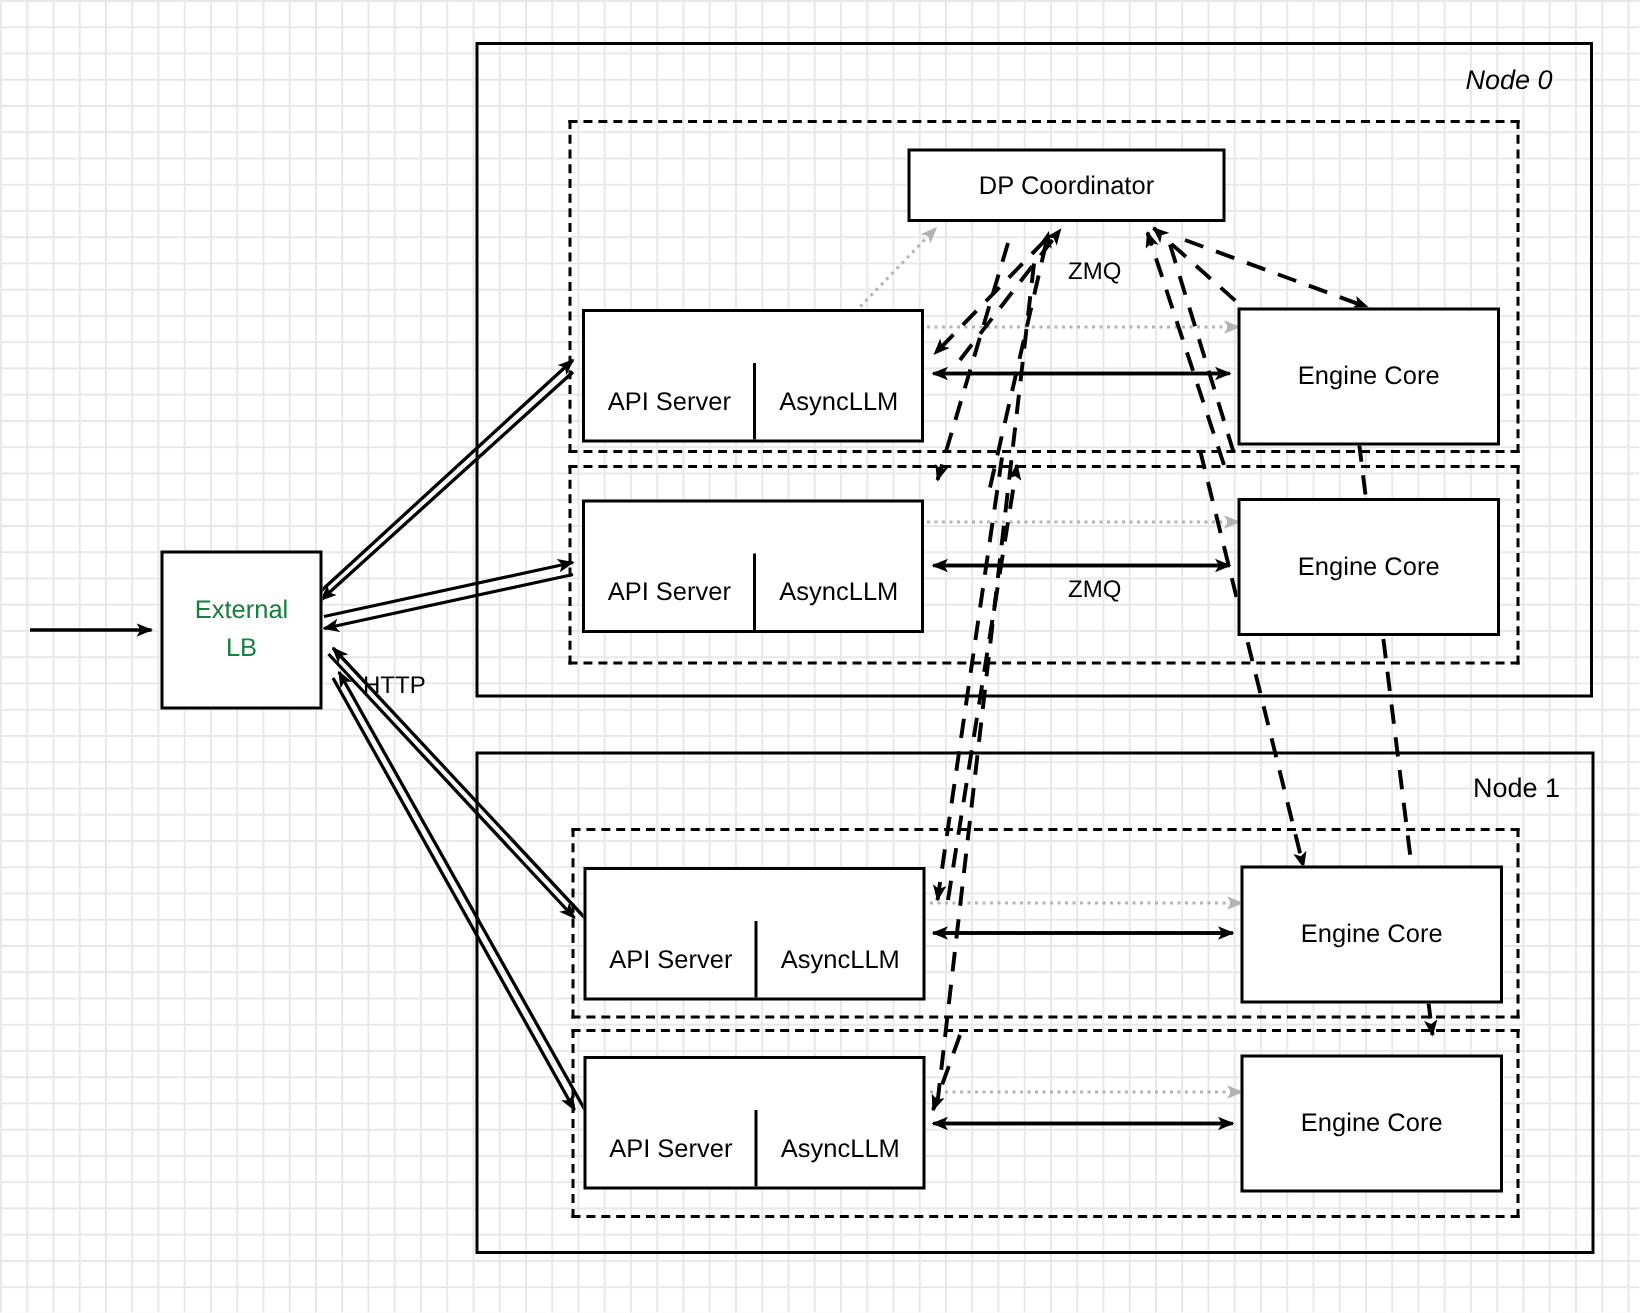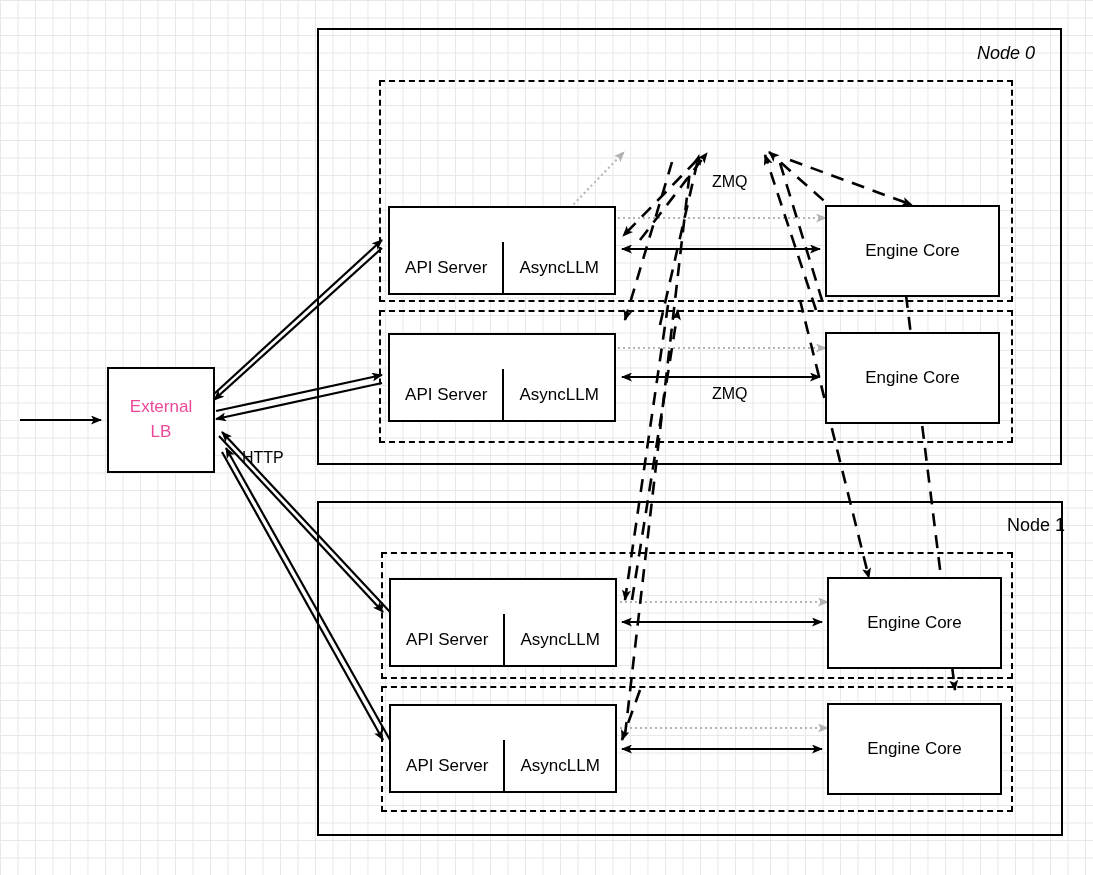--- a/index.html
+++ b/index.html
@@ -84,21 +84,21 @@
     position: absolute;
     border: 2px solid #000000;
     background: #ffffff;
     box-sizing: border-box;
     display: flex;
     flex-direction: column;
     align-items: center;
     justify-content: center;
     font-size: 17px;
     line-height: 1.45;
-    color: #ec4899;
+    color: #15803d;
   }
   svg.edges {
     position: absolute;
     left: 0;
     top: 0;
     width: 1093px;
     height: 875px;
     pointer-events: none;
   }
 </style>
@@ -220,20 +220,23 @@
   <div class="lb-box" style="left:107px; top:367px; width:108px; height:106px;">
     <span>External</span>
     <span>LB</span>
   </div>
 
   <div class="edge-label" style="left:242px; top:449px;">HTTP</div>
 
   <div class="node-box" style="left:317px; top:28px; width:745px; height:437px;"></div>
   <div class="node-label" style="left:977px; top:43px;font-style:italic;">Node 0</div>
 
+  <div class="solid-box" style="left:605px; top:99px; width:212px; height:49px;">
+    <span>DP Coordinator</span>
+  </div>
 
   <div class="dashed-group" style="left:379px; top:80px; width:634px; height:222px;"></div>
 
   <div class="split-box" style="left:388px; top:206px; width:228px; height:89px;">
     <div class="split-half left">API Server</div>
     <div class="split-half">AsyncLLM</div>
   </div>
 
   <div class="solid-box" style="left:825px; top:205px; width:175px; height:92px;">
     <span>Engine Core</span>
@@ -248,21 +251,21 @@
     <div class="split-half">AsyncLLM</div>
   </div>
 
   <div class="solid-box" style="left:825px; top:332px; width:175px; height:92px;">
     <span>Engine Core</span>
   </div>
 
   <div class="edge-label" style="left:712px; top:385px;">ZMQ</div>
 
   <div class="node-box" style="left:317px; top:501px; width:746px; height:335px;"></div>
-  <div class="node-label" style="left:982px; top:515px;padding-left:25px;">Node 1</div>
+  <div class="node-label" style="left:982px; top:515px;">Node 1</div>
 
   <div class="dashed-group" style="left:381px; top:552px; width:632px; height:127px;"></div>
 
   <div class="split-box" style="left:389px; top:578px; width:228px; height:89px;">
     <div class="split-half left">API Server</div>
     <div class="split-half">AsyncLLM</div>
   </div>
 
   <div class="solid-box" style="left:827px; top:577px; width:175px; height:92px;">
     <span>Engine Core</span>

